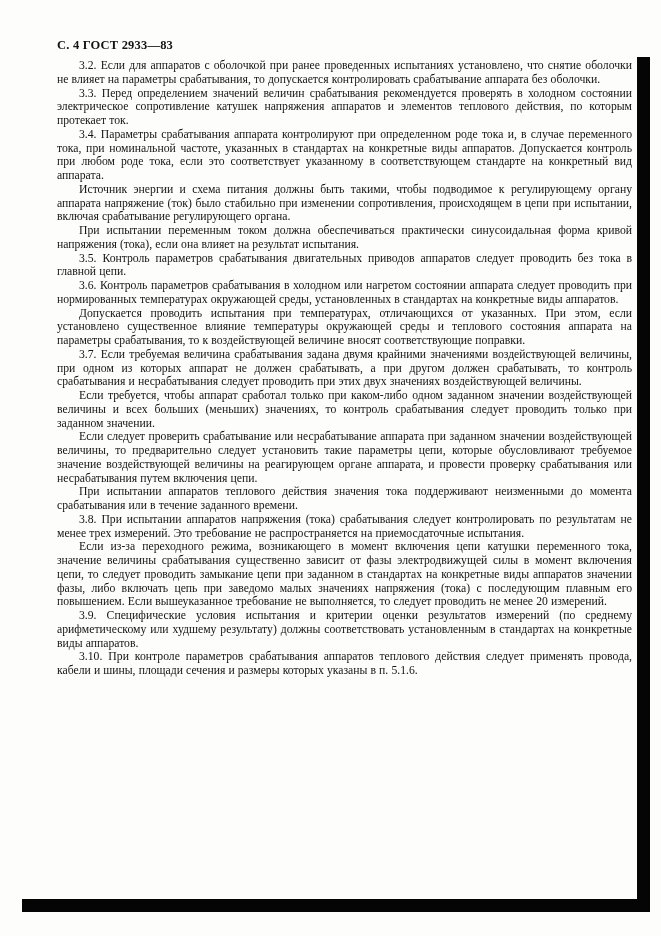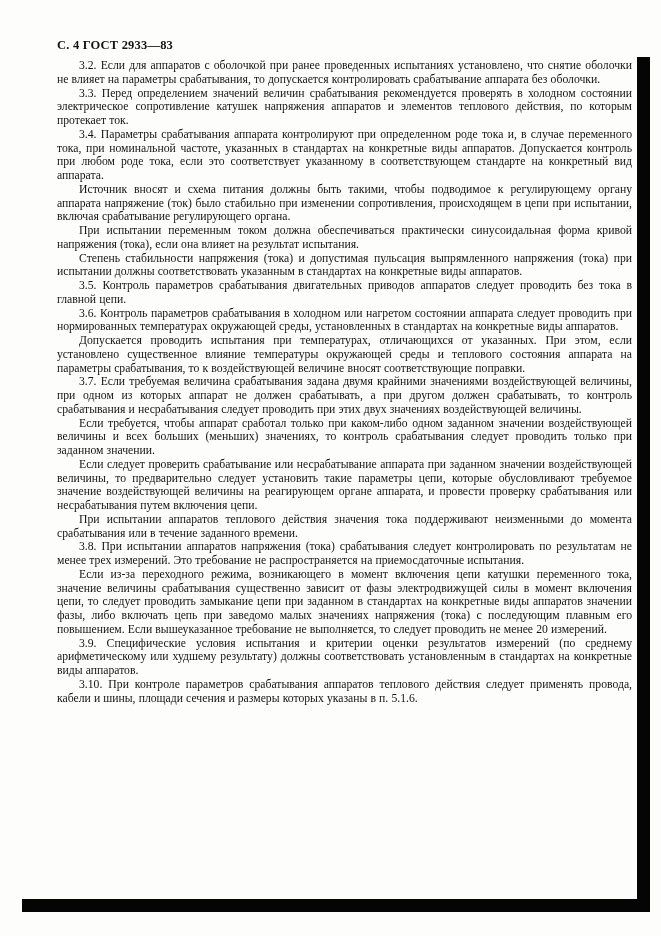--- a/index.html
+++ b/index.html
@@ -59,23 +59,22 @@
 </head>
 <body>
 
 <div class="page">
   <div class="header">С. 4 ГОСТ 2933—83</div>
 
   <div class="content" id="paragraphs">
       <p class="para">3.2. Если для аппаратов с оболочкой при ранее проведенных испытаниях установлено, что снятие оболочки не влияет на параметры срабатывания, то допускается контролировать срабатывание аппарата без оболочки.</p>
       <p class="para">3.3. Перед определением значений величин срабатывания рекомендуется проверять в холодном состоянии электрическое сопротивление катушек напряжения аппаратов и элементов теплового действия, по которым протекает ток.</p>
       <p class="para">3.4. Параметры срабатывания аппарата контролируют при определенном роде тока и, в случае переменного тока, при номинальной частоте, указанных в стандартах на конкретные виды аппаратов. Допускается контроль при любом роде тока, если это соответствует указанному в соответствующем стандарте на конкретный вид аппарата.</p>
-      <p class="para">Источник вносят и схема питания должны быть такими, чтобы подводимое к регулирующему органу аппарата напряжение (ток) было стабильно при изменении сопротивления, происходящем в цепи при испытании, включая срабатывание регулирующего органа.</p>
+      <p class="para">Источник энергии и схема питания должны быть такими, чтобы подводимое к регулирующему органу аппарата напряжение (ток) было стабильно при изменении сопротивления, происходящем в цепи при испытании, включая срабатывание регулирующего органа.</p>
       <p class="para">При испытании переменным током должна обеспечиваться практически синусоидальная форма кривой напряжения (тока), если она влияет на результат испытания.</p>
-      <p class="para">Степень стабильности напряжения (тока) и допустимая пульсация выпрямленного напряжения (тока) при испытании должны соответствовать указанным в стандартах на конкретные виды аппаратов.</p>
       <p class="para">3.5. Контроль параметров срабатывания двигательных приводов аппаратов следует проводить без тока в главной цепи.</p>
       <p class="para">3.6. Контроль параметров срабатывания в холодном или нагретом состоянии аппарата следует проводить при нормированных температурах окружающей среды, установленных в стандартах на конкретные виды аппаратов.</p>
       <p class="para">Допускается проводить испытания при температурах, отличающихся от указанных. При этом, если установлено существенное влияние температуры окружающей среды и теплового состояния аппарата на параметры срабатывания, то к воздействующей величине вносят соответствующие поправки.</p>
       <p class="para">3.7. Если требуемая величина срабатывания задана двумя крайними значениями воздействующей величины, при одном из которых аппарат не должен срабатывать, а при другом должен срабатывать, то контроль срабатывания и несрабатывания следует проводить при этих двух значениях воздействующей величины.</p>
       <p class="para">Если требуется, чтобы аппарат сработал только при каком-либо одном заданном значении воздействующей величины и всех больших (меньших) значениях, то контроль срабатывания следует проводить только при заданном значении.</p>
       <p class="para">Если следует проверить срабатывание или несрабатывание аппарата при заданном значении воздействующей величины, то предварительно следует установить такие параметры цепи, которые обусловливают требуемое значение воздействующей величины на реагирующем органе аппарата, и провести проверку срабатывания или несрабатывания путем включения цепи.</p>
       <p class="para">При испытании аппаратов теплового действия значения тока поддерживают неизменными до момента срабатывания или в течение заданного времени.</p>
       <p class="para">3.8. При испытании аппаратов напряжения (тока) срабатывания следует контролировать по результатам не менее трех измерений. Это требование не распространяется на приемосдаточные испытания.</p>
       <p class="para">Если из-за переходного режима, возникающего в момент включения цепи катушки переменного тока, значение величины срабатывания существенно зависит от фазы электродвижущей силы в момент включения цепи, то следует проводить замыкание цепи при заданном в стандартах на конкретные виды аппаратов значении фазы, либо включать цепь при заведомо малых значениях напряжения (тока) с последующим плавным его повышением. Если вышеуказанное требование не выполняется, то следует проводить не менее 20 измерений.</p>
       <p class="para">3.9. Специфические условия испытания и критерии оценки результатов измерений (по среднему арифметическому или худшему результату) должны соответствовать установленным в стандартах на конкретные виды аппаратов.</p>

